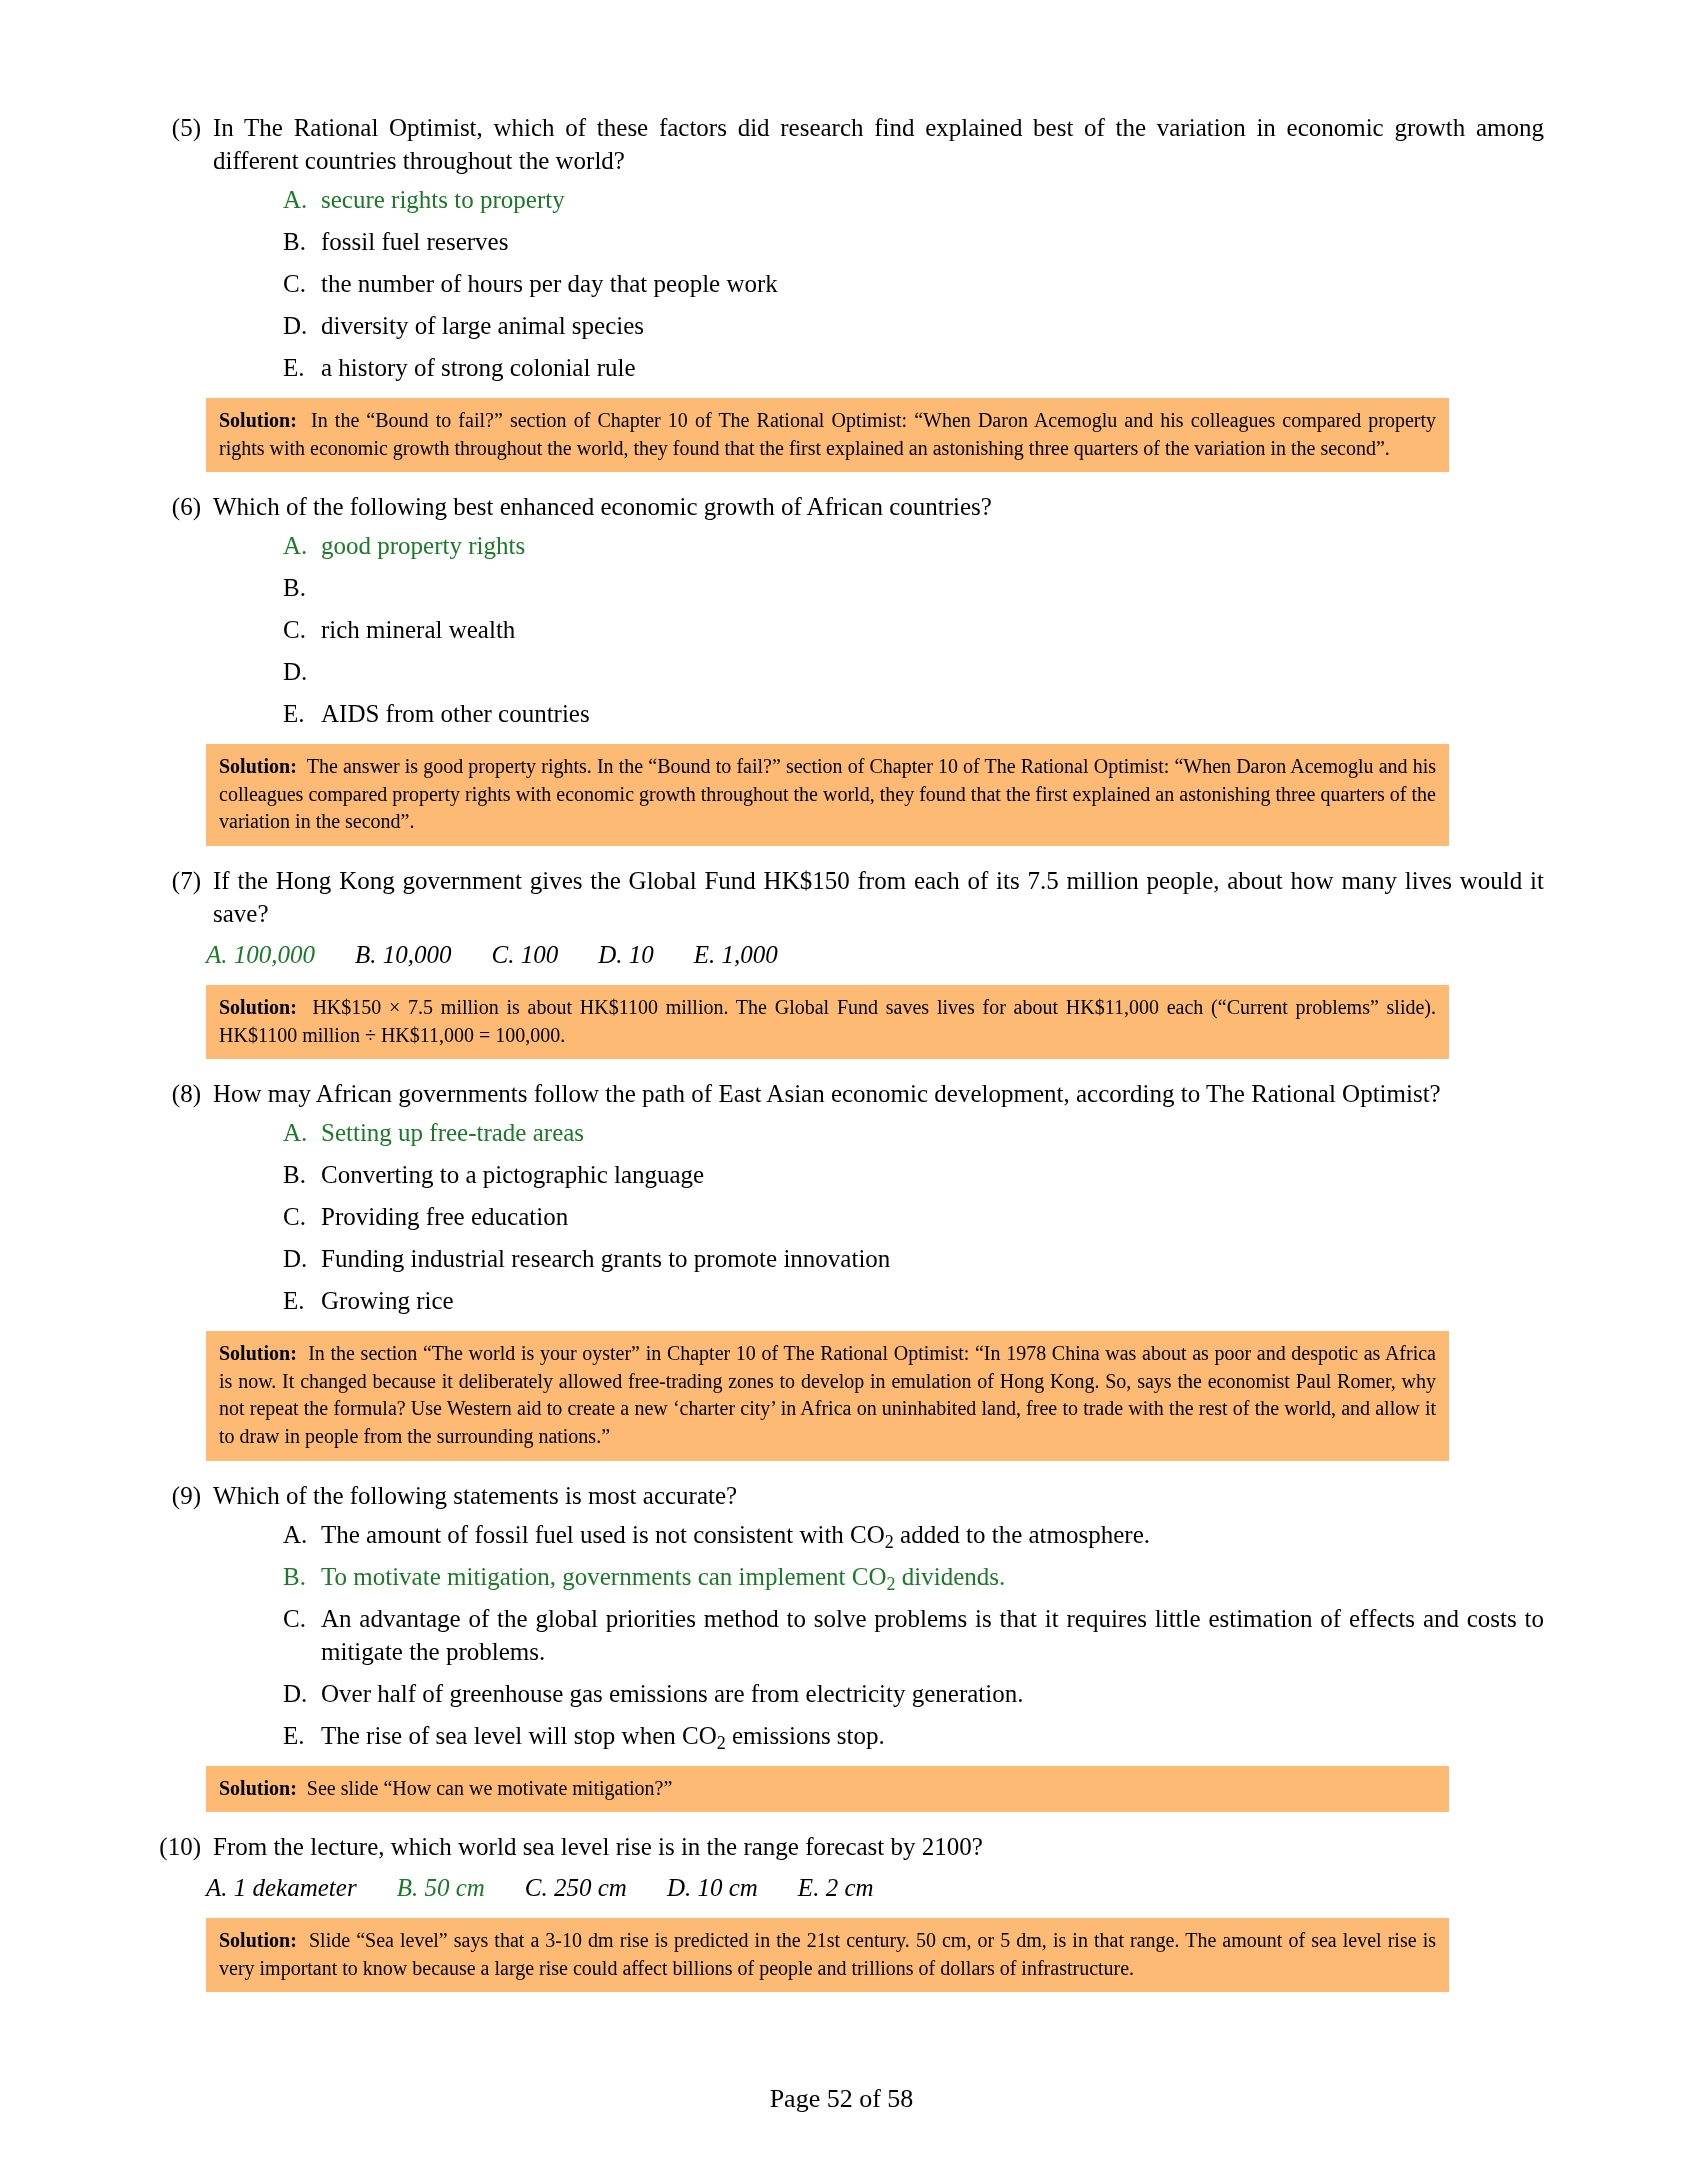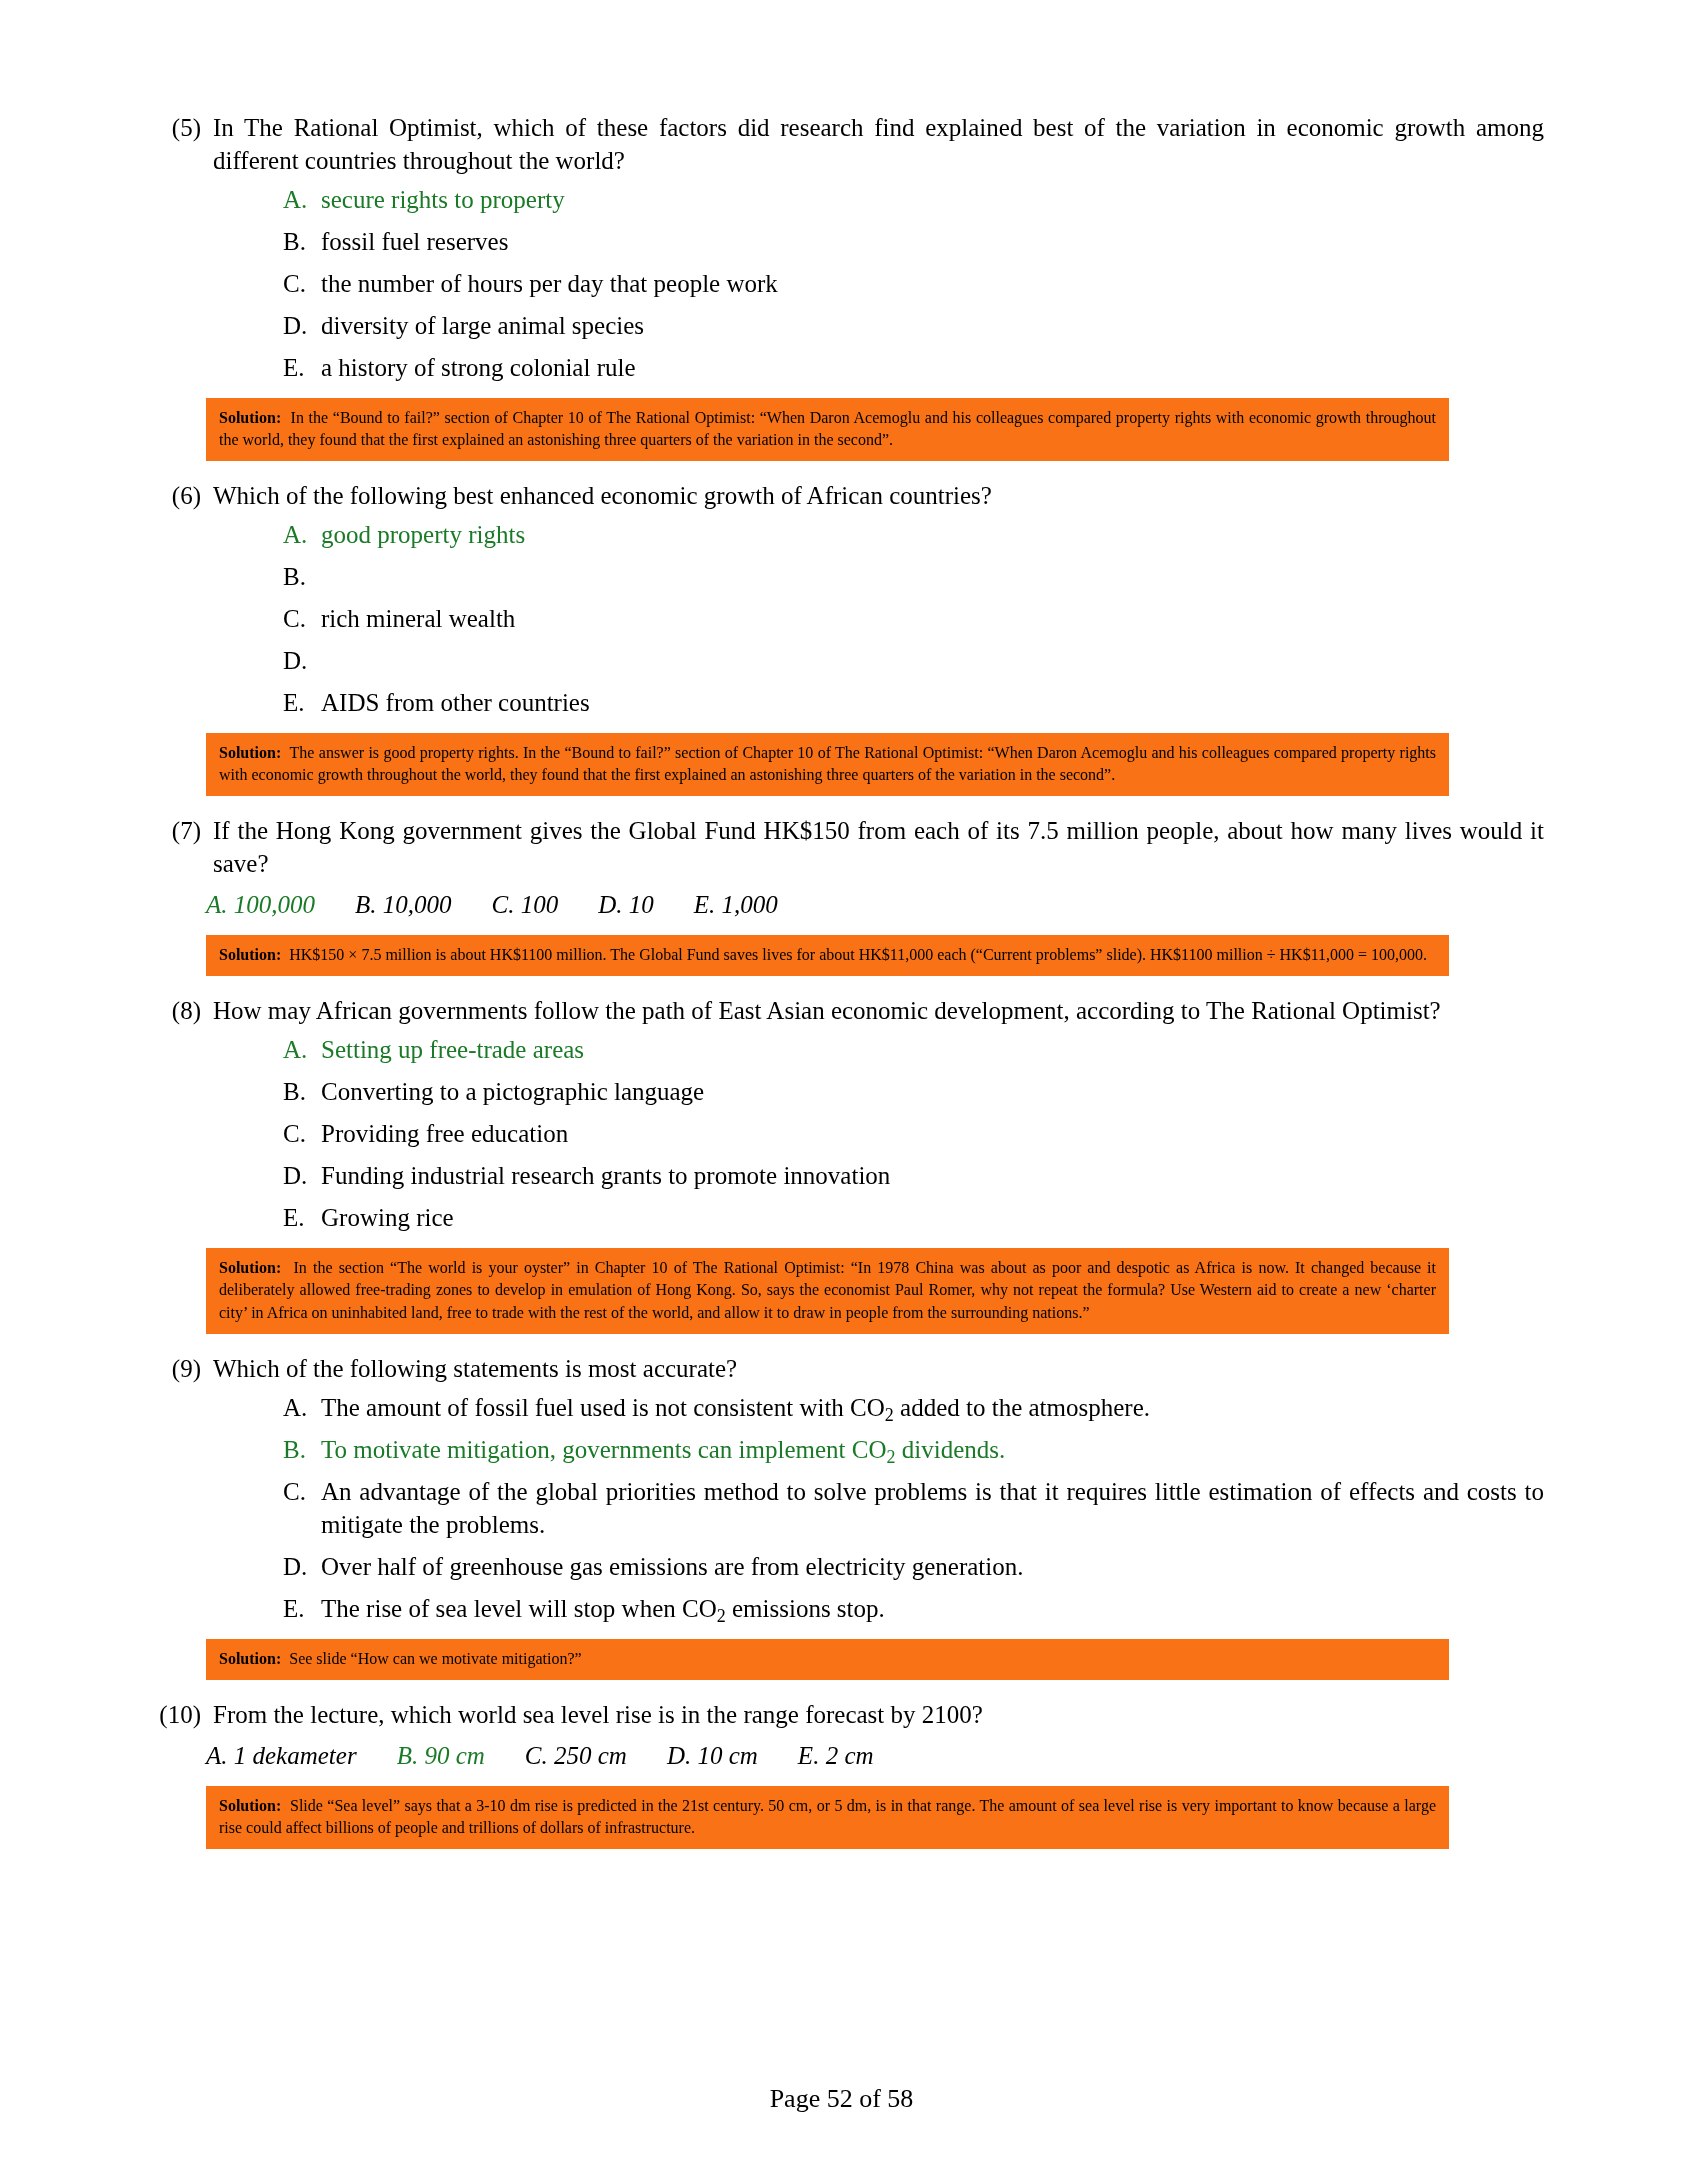--- a/index.html
+++ b/index.html
@@ -92,26 +92,26 @@
   .opts-inline .io {
     margin-right: 34px;
   }
   .opts-inline .io.correct { color: #1a7a27; }
 
   .opts-inline.wide { padding-left: 48px; font-style: italic; }
   .opts-inline.wide .io { margin-right: 40px; }
 
   
   .solbox {
-    background: #f97316;
+    background: #fdba74;
     margin: 14px 0 18px 48px;
     width: 1243px;
     box-sizing: border-box;
     padding: 9px 13px 10px 13px;
-    font-size: 16px;
+    font-size: 20px;
     line-height: 1.38;
     text-align: justify;
     text-justify: inter-word;
   }
   .solbox .slabel {
     font-weight: bold;
   }
   .solbox .sbody { }
 
   sub {
@@ -254,19 +254,19 @@
             <span class="txt">The rise of sea level will stop when CO<sub>2</sub> emissions stop.</span>
           </div>
         </div>
         <div class="solbox"><span class="slabel">Solution:</span>&nbsp; <span class="sbody">See slide “How can we motivate mitigation?”</span></div>
       </div>
       <div class="qblock">
         <div class="qhead">
           <span class="qnum">(10)</span>
           <span class="qtext">From the lecture, which world sea level rise is in the range forecast by 2100?</span>
         </div>
-        <div class="opts-inline wide"><span class="io">A. 1 dekameter</span><span class="io correct">B. 90 cm</span><span class="io">C. 250 cm</span><span class="io">D. 10 cm</span><span class="io">E. 2 cm</span></div>
+        <div class="opts-inline wide"><span class="io">A. 1 dekameter</span><span class="io correct">B. 50 cm</span><span class="io">C. 250 cm</span><span class="io">D. 10 cm</span><span class="io">E. 2 cm</span></div>
         <div class="solbox"><span class="slabel">Solution:</span>&nbsp; <span class="sbody">Slide “Sea level” says that a 3-10 dm rise is predicted in the 21st century.  50 cm, or 5 dm, is in that range. The amount of sea level rise is very important to know because a large rise could affect billions of people and trillions of dollars of infrastructure.</span></div>
       </div>
     </div>
   <div class="footer">Page 52 of 58</div>
 </div>
 
 
 </body></html>

